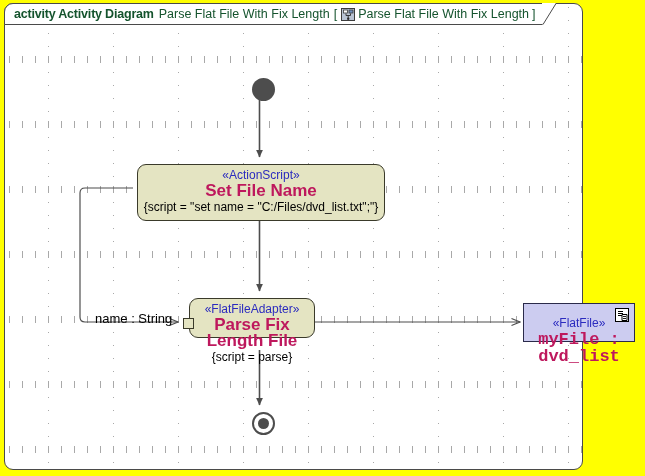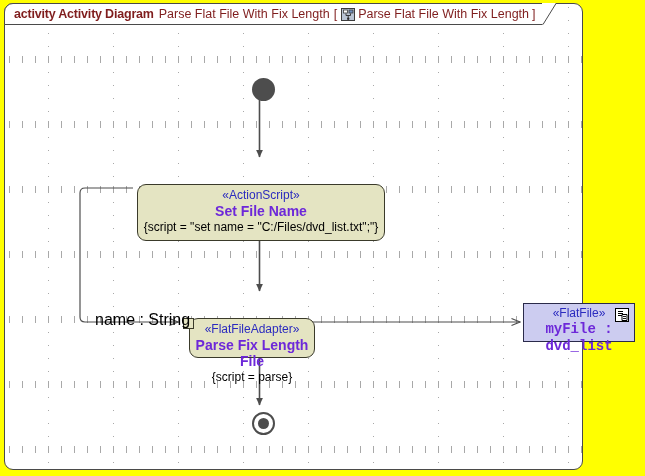--- a/index.html
+++ b/index.html
@@ -55,21 +55,21 @@
     height: 22px;
     background: #ffffff;
     border: 1px solid #4a4a4a;
     border-radius: 9px 0 0 0;
     box-sizing: border-box;
     display: flex;
     align-items: center;
     padding: 0 6px 0 9px;
     white-space: nowrap;
     font-size: 12.5px;
-    color: #7f1d1d;
+    color: #14532d;
     z-index: 6;
   }
   #title-tab .kw {
     font-weight: bold;
     letter-spacing: -0.2px;
   }
   #title-tab .nm {
     margin-left: 5px;
   }
   #title-tab .brk { margin-left: 4px; }
@@ -95,32 +95,31 @@
 
   
   .node {
     position: absolute;
     box-sizing: border-box;
     background: #e4e4c2;
     border: 1px solid #3a3a2a;
     border-radius: 9px;
     text-align: center;
     z-index: 3;
-    margin-top: 20px;
   }
   .stereo {
     color: #2b2bbf;
     font-size: 12px;
     line-height: 15px;
     margin-top: 3px;
   }
   .nodename {
     font-weight: bold;
-    font-size: 14px;
-    color: #6d28d9;
+    font-size: 17px;
+    color: #be185d;
     line-height: 16px;
   }
   .prop {
     font-size: 12px;
     color: #000000;
     line-height: 16px;
   }
 
   #node-setfilename {
     left: 132px;
@@ -153,21 +152,21 @@
     left: 523px;
     top: 303px;
     width: 112px;
     height: 39px;
     background: #ccccf0;
     border: 1px solid #2a2a4a;
     box-sizing: border-box;
     text-align: center;
     z-index: 5;
   }
-  #node-flatfile .stereo { margin-top: 2px; }
+  #node-flatfile .stereo { margin-top: 12px; }
   #node-flatfile .nodename { line-height: 17px; font-family: Liberation Mono, monospace; }
   .doc-icon {
     position: absolute;
     right: 5px;
     top: 4px;
     width: 14px;
     height: 14px;
   }
 
   
@@ -209,21 +208,21 @@
     position: absolute;
     left: 0; top: 0;
     width: 579px;
     height: 467px;
     z-index: 2;
     overflow: visible;
   }
 
   .edge-label {
     position: absolute;
-    font-size: 16px;
+    font-size: 13px;
     color: #000000;
     z-index: 4;
     white-space: nowrap;
   }
   #label-name-string { left: 90px; top: 307px; }
 </style>
 </head>
 <body>
 
 <div id="stage">

